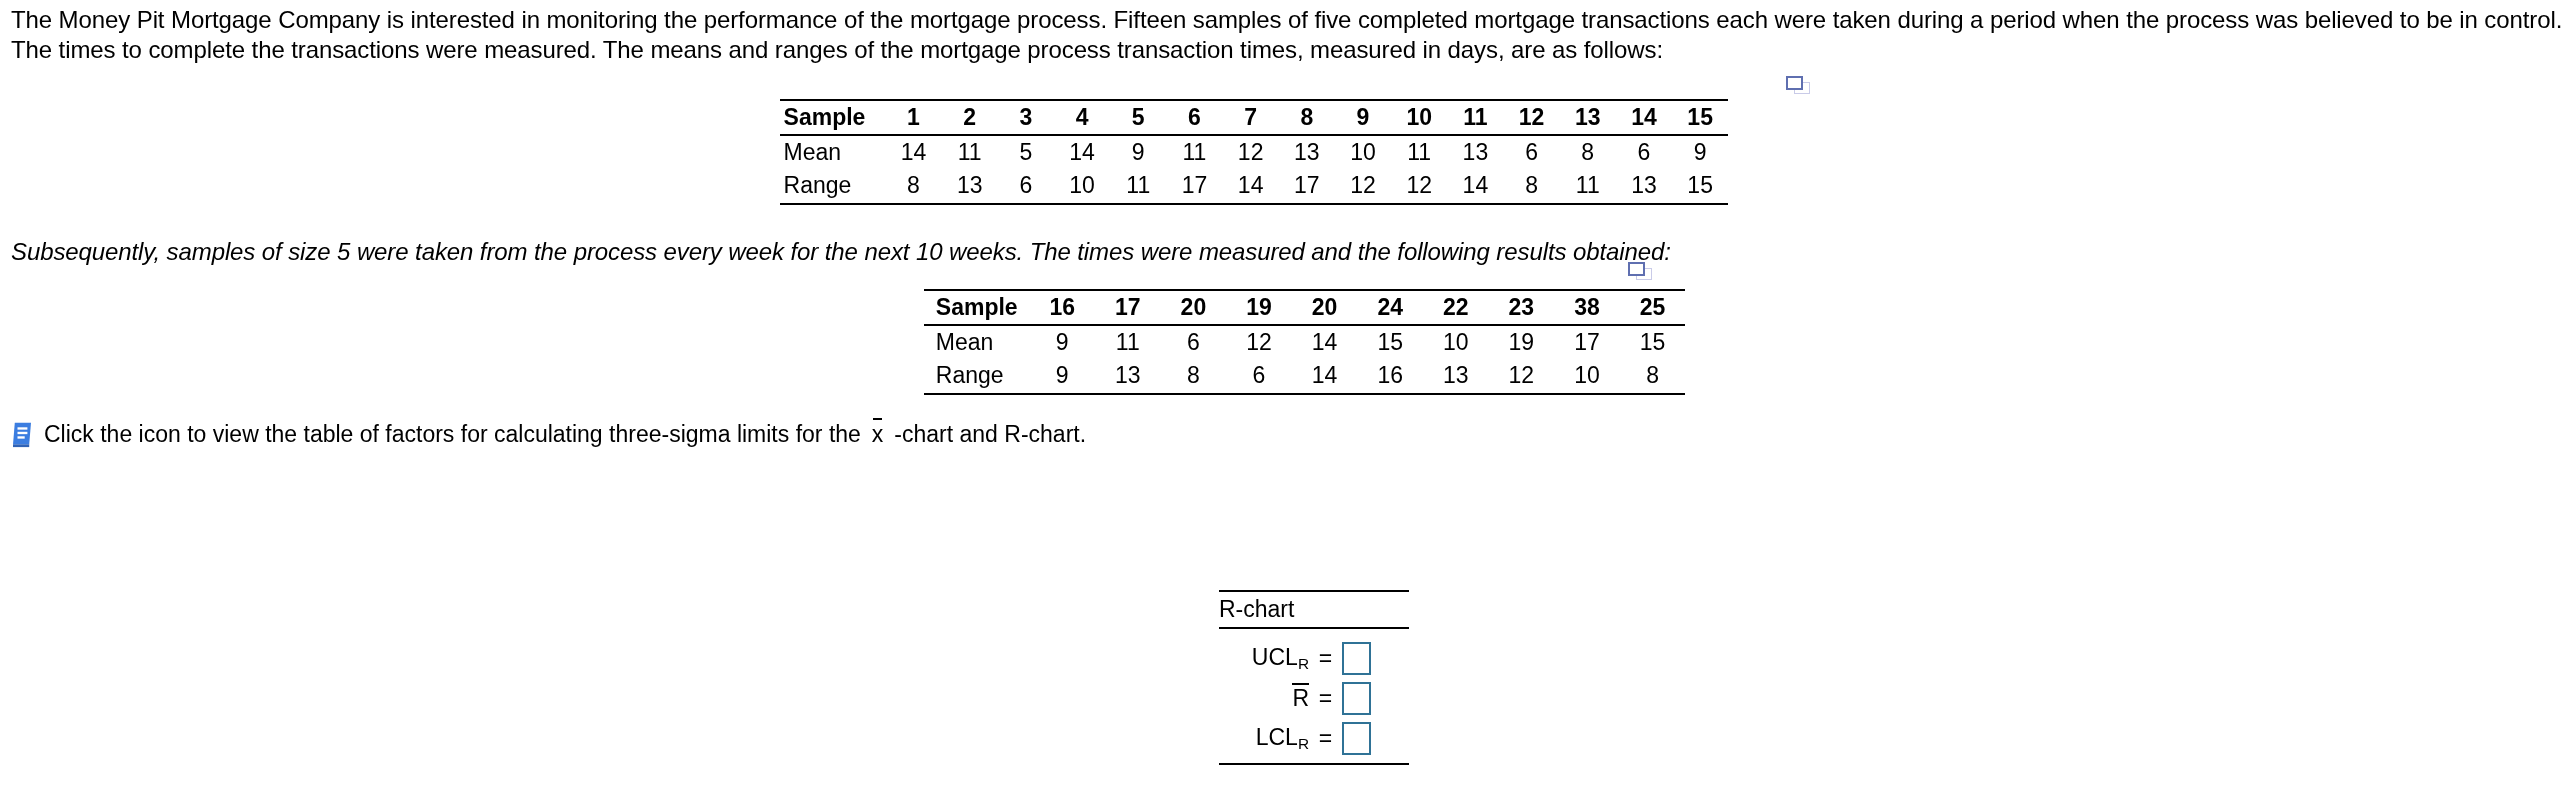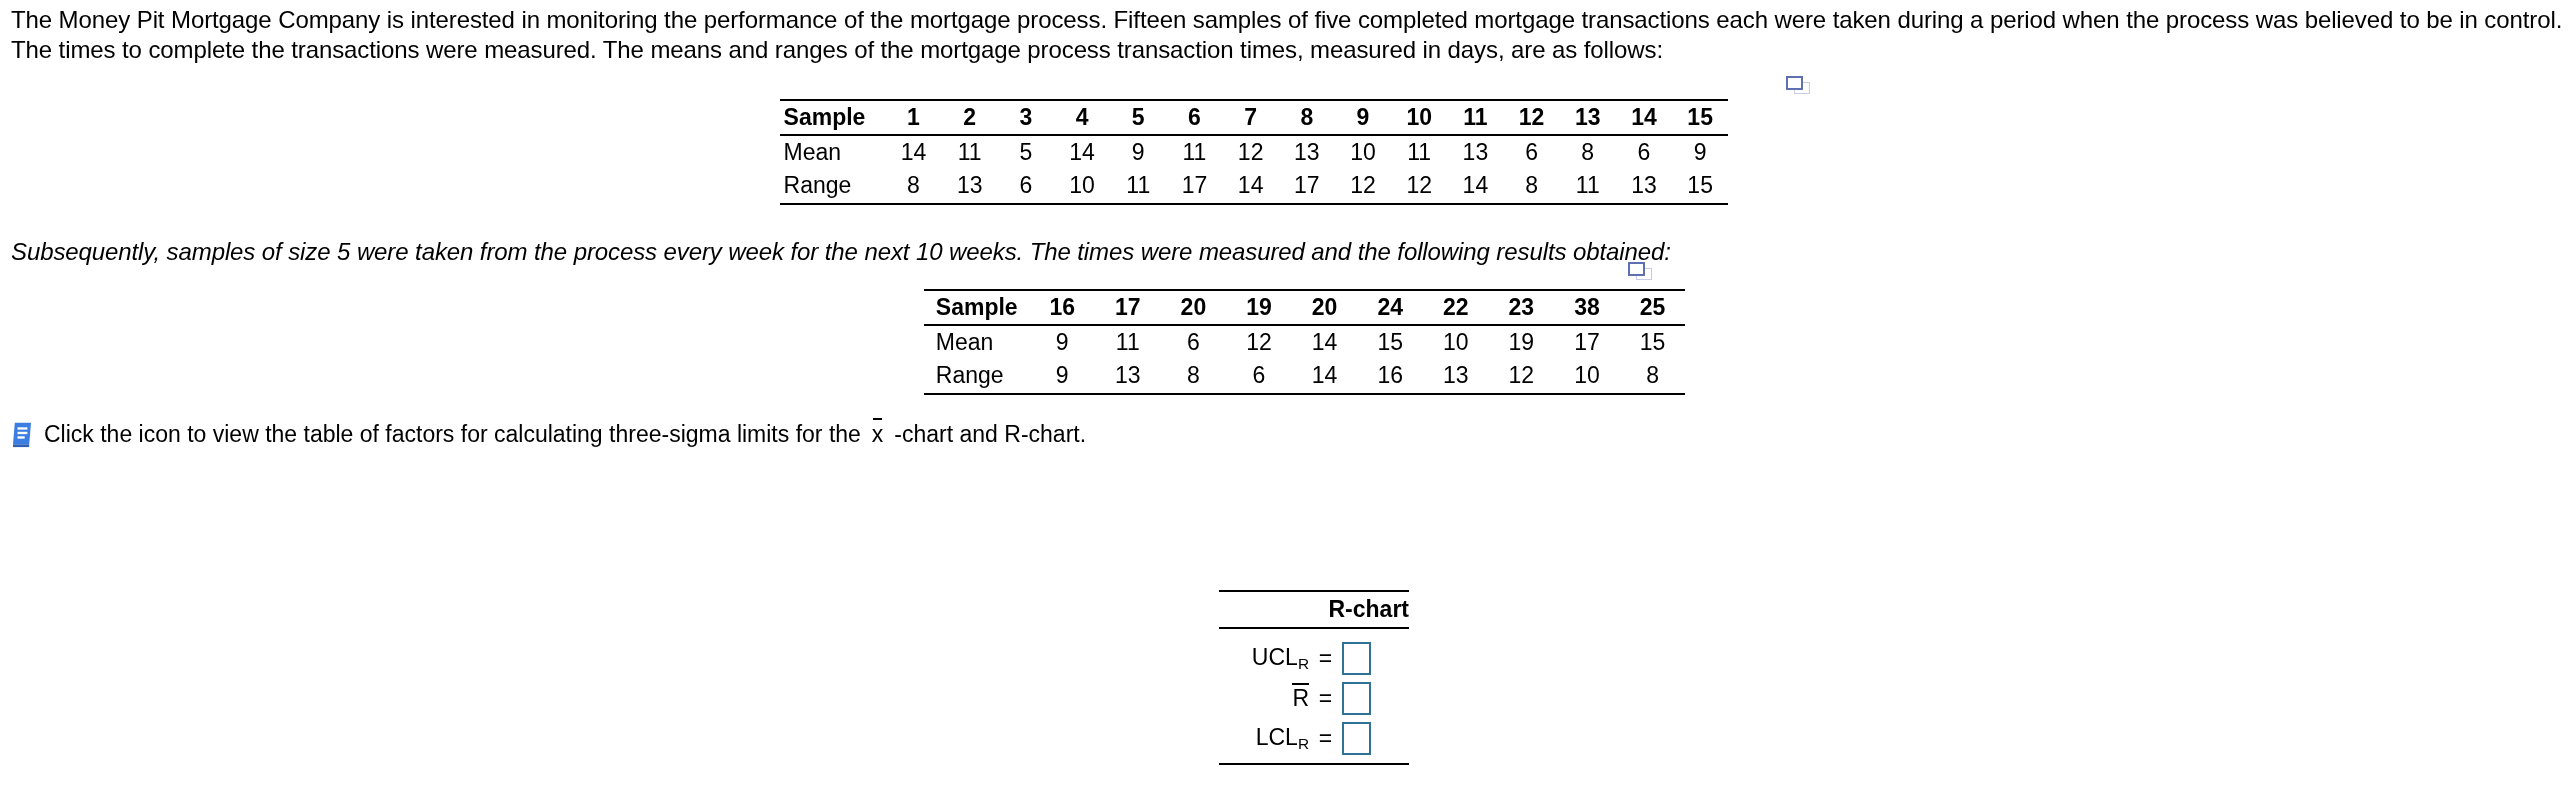--- a/index.html
+++ b/index.html
@@ -123,22 +123,22 @@
   }
 
   
   #rchart-block {
     position: absolute;
     left: 1219px;
     top: 590px;
     width: 190px;
   }
   #rchart-block .rc-title {
-    text-align: right;
-    font-weight: bold;
+    text-align: left;
+    font-weight: normal;
     font-size: 23px;
     border-top: 2.7px solid #000;
     border-bottom: 2.7px solid #000;
     padding: 3.6px 0 4.5px 0;
   }
   #rchart-block .rc-rows {
     border-bottom: 2.7px solid #000;
     padding-top: 9px;
     padding-bottom: 5.4px;
   }

